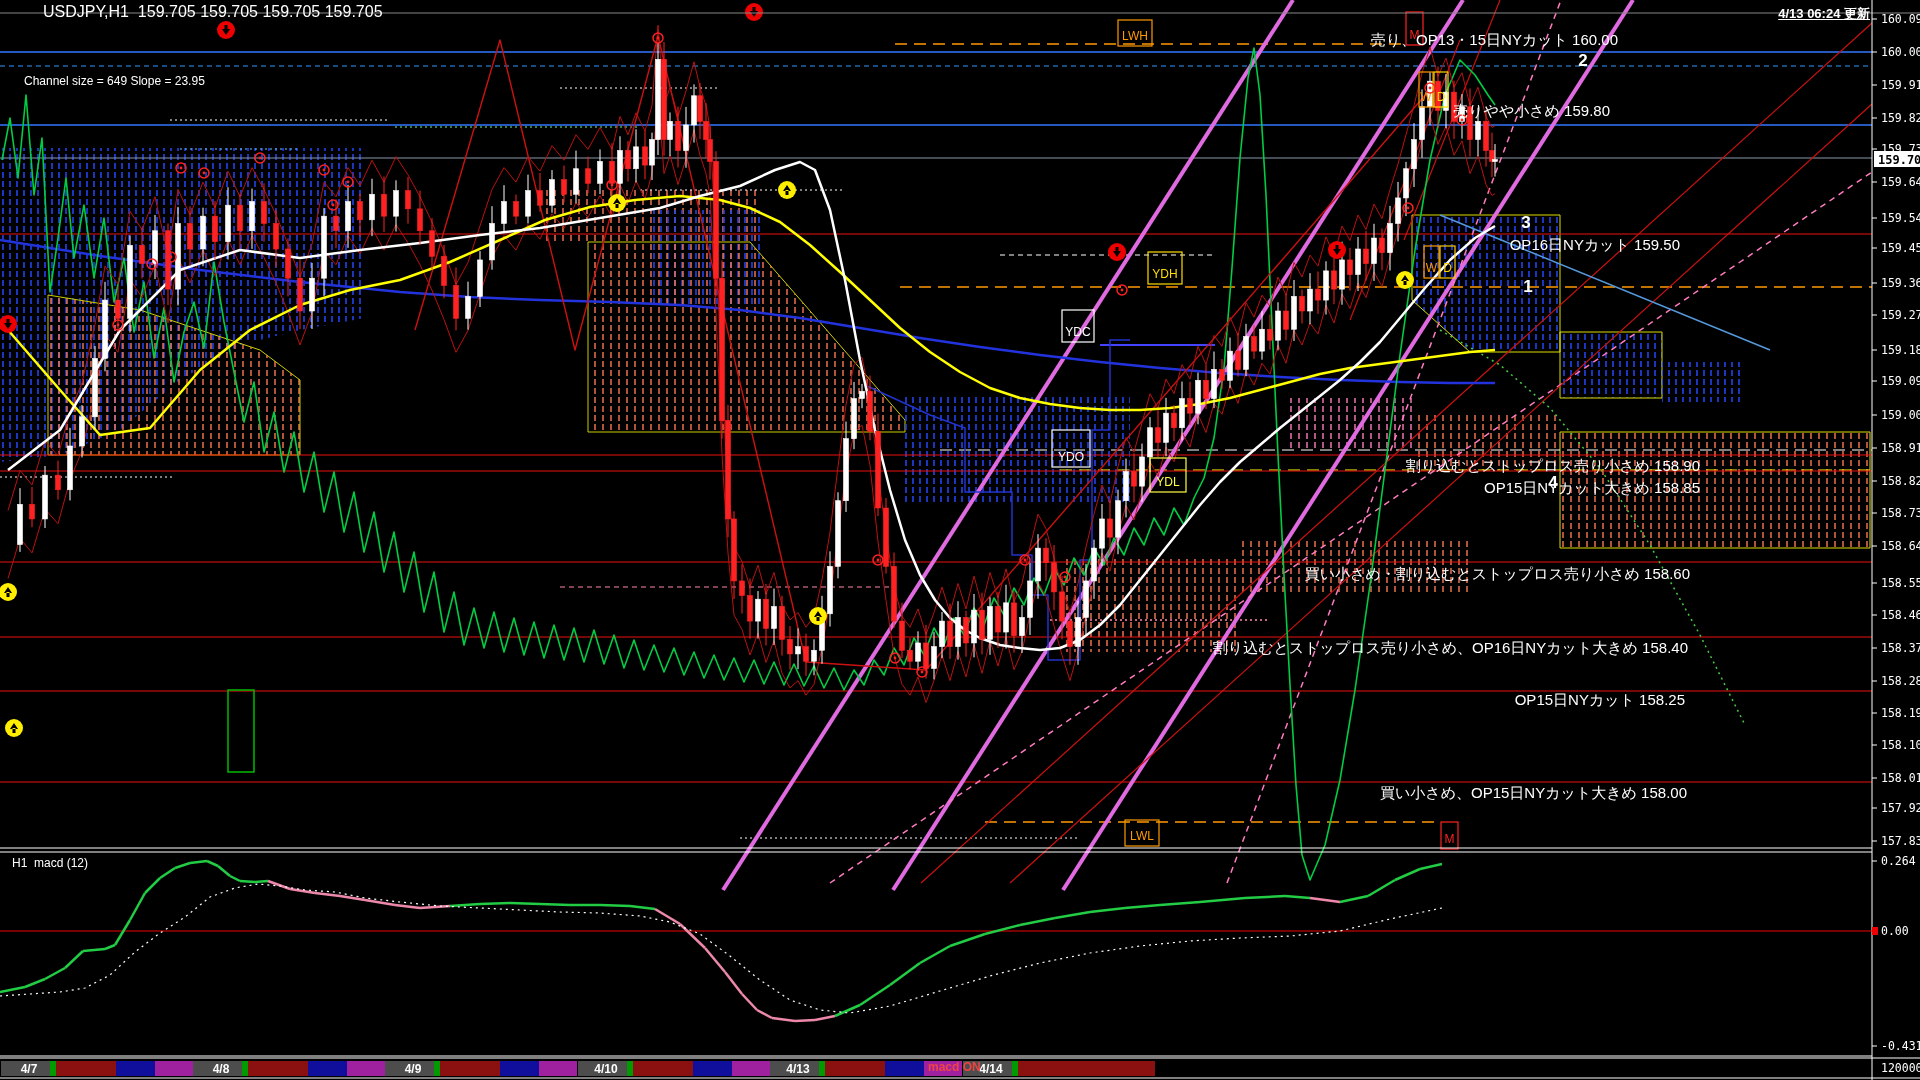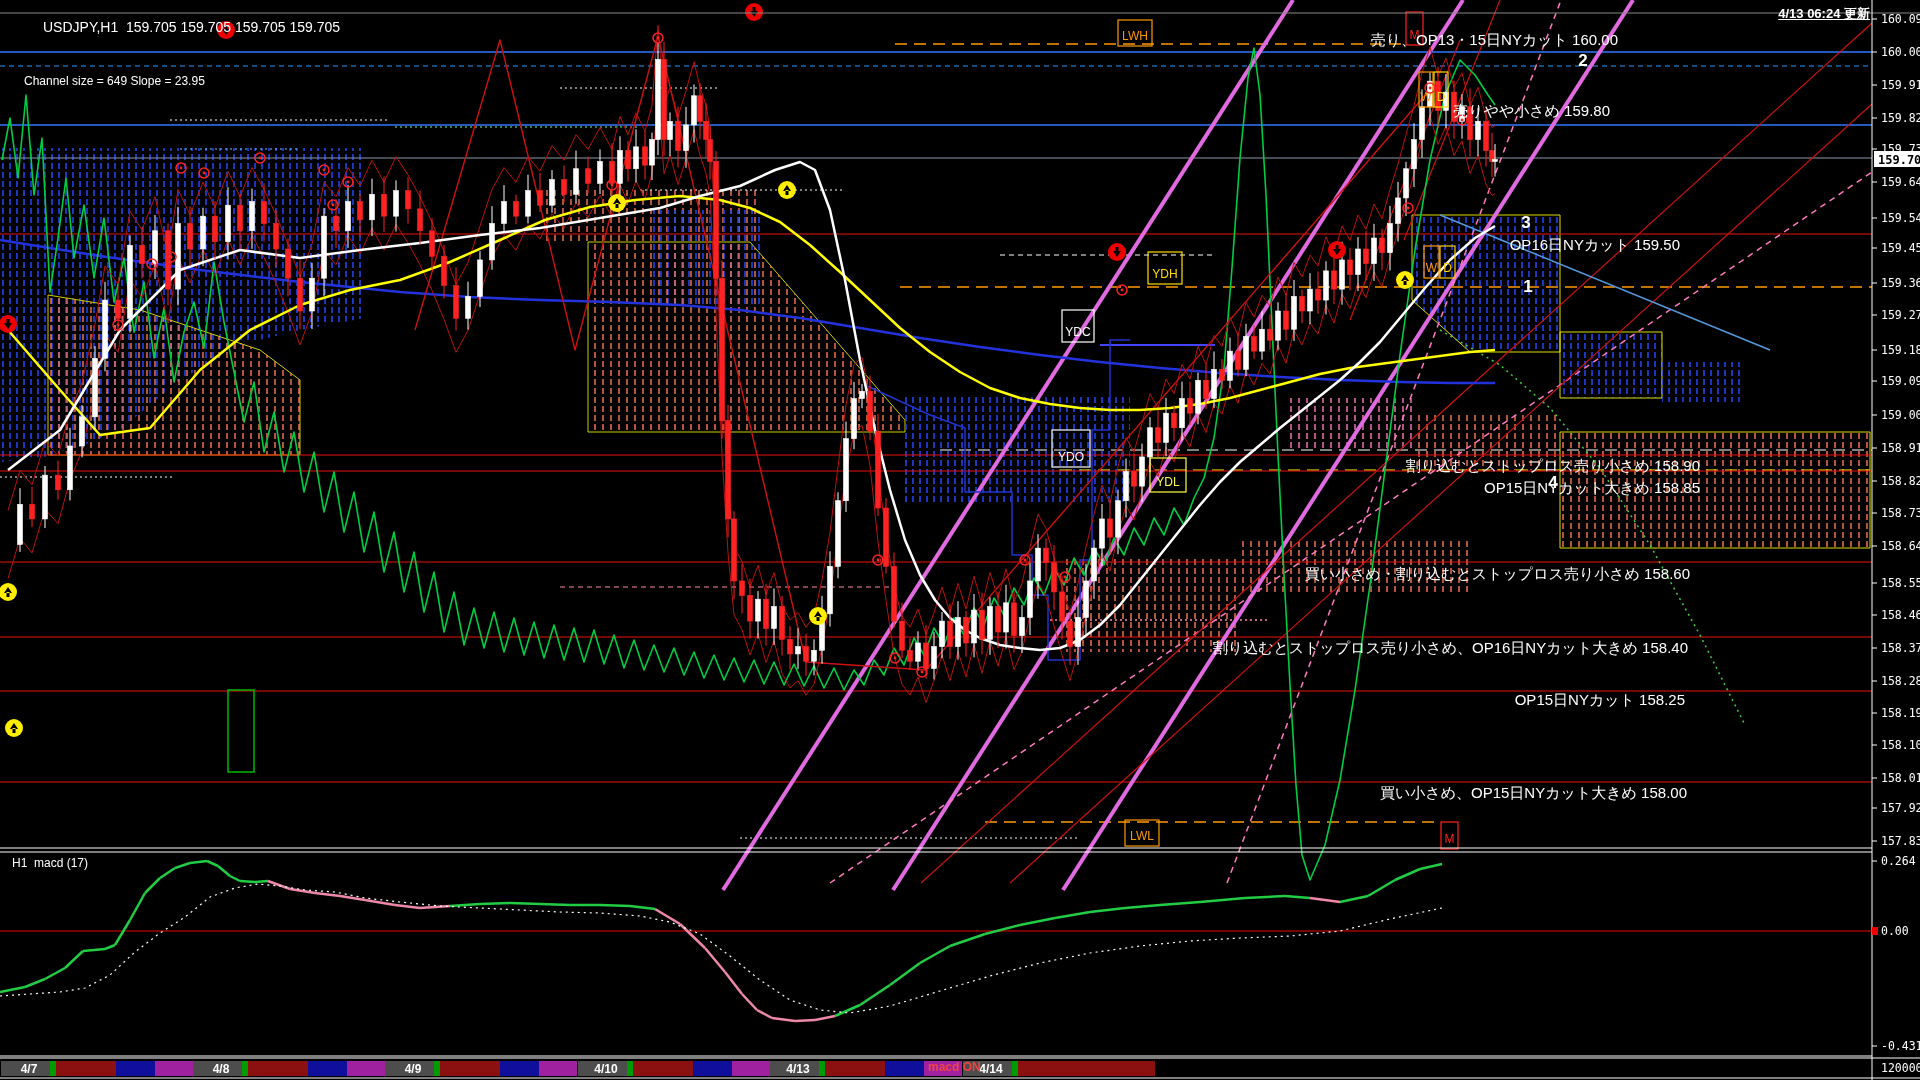--- a/index.html
+++ b/index.html
@@ -1,20 +1,20 @@
 <!DOCTYPE html>
 <html><head>
 <meta charset="utf-8">
 <style>
   html,body{margin:0;padding:0;background:#000;}
   #screen{position:relative;width:1920px;height:1080px;background:#000;overflow:hidden;
           font-family:"Liberation Sans","DejaVu Sans",sans-serif;}
   #chart-svg{position:absolute;left:0;top:0;}
   .ovl{position:absolute;color:#fff;white-space:pre;}
-  #symbol-title{left:43px;top:19px;font-size:14px;}
+  #symbol-title{left:43px;top:3px;font-size:16px;}
   #update-time{right:50px;top:5px;font-size:13px;font-weight:bold;text-decoration:underline;}
   #watermark{left:56px;top:80px;font-size:60px;font-weight:bold;letter-spacing:2px;}
   #channel-info{left:24px;top:74px;font-size:12px;}
   #macd-label{left:12px;top:856px;font-size:12px;}
   #macd-on{left:928px;top:1060px;font-size:12px;color:#ef4444;font-weight:bold;}
 </style>
 </head>
 <body>
 
 <div id="screen">
@@ -707,15 +707,15 @@
         <text x="221" y="1073" fill="#ffffff" font-size="12" text-anchor="middle" font-family="&quot;Liberation Sans&quot;,&quot;DejaVu Sans&quot;,sans-serif" font-weight="bold">4/8</text>
         <text x="413" y="1073" fill="#ffffff" font-size="12" text-anchor="middle" font-family="&quot;Liberation Sans&quot;,&quot;DejaVu Sans&quot;,sans-serif" font-weight="bold">4/9</text>
         <text x="606" y="1073" fill="#ffffff" font-size="12" text-anchor="middle" font-family="&quot;Liberation Sans&quot;,&quot;DejaVu Sans&quot;,sans-serif" font-weight="bold">4/10</text>
         <text x="798" y="1073" fill="#ffffff" font-size="12" text-anchor="middle" font-family="&quot;Liberation Sans&quot;,&quot;DejaVu Sans&quot;,sans-serif" font-weight="bold">4/13</text>
         <text x="991" y="1073" fill="#ffffff" font-size="12" text-anchor="middle" font-family="&quot;Liberation Sans&quot;,&quot;DejaVu Sans&quot;,sans-serif" font-weight="bold">4/14</text>
       </g>
     </svg>
   <div class="ovl" id="symbol-title">USDJPY,H1  159.705 159.705 159.705 159.705</div>
   <div class="ovl" id="update-time">4/13 06:24 更新</div>
   <div class="ovl" id="channel-info">Channel size = 649 Slope = 23.95</div>
-  <div class="ovl" id="macd-label">H1  macd (17)</div>
+  <div class="ovl" id="macd-label">H1  macd (12)</div>
   <div class="ovl" id="macd-on">macd ON</div>
 </div>
 
 </body></html>

